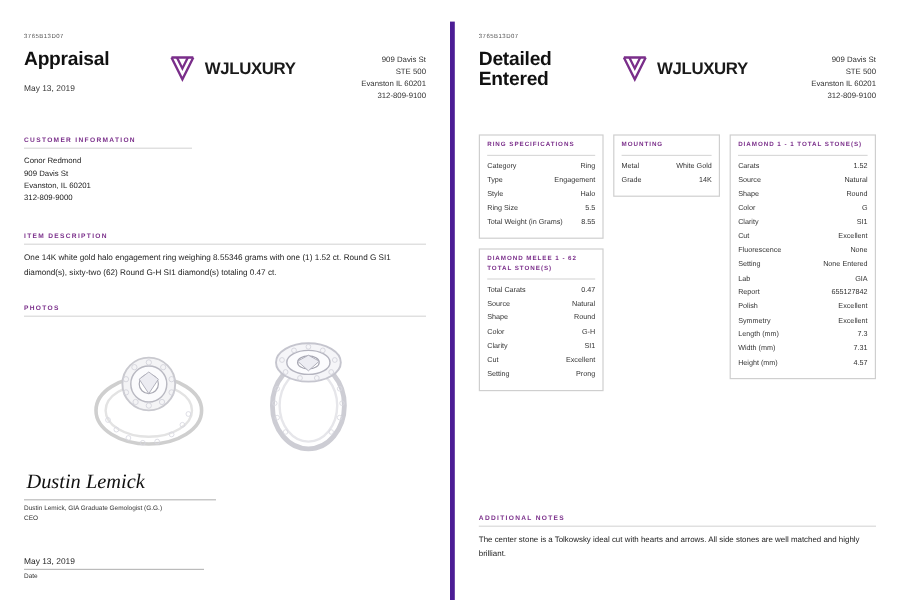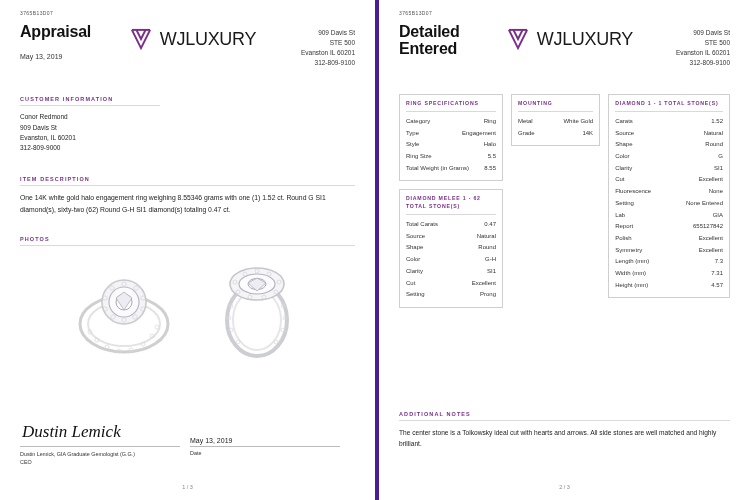--- a/index.html
+++ b/index.html
@@ -4,21 +4,21 @@
 <style>
   * { box-sizing: border-box; }
   html, body { margin: 0; padding: 0; }
   body {
     width: 750px; height: 500px;
     background: #ffffff;
     font-family: "Liberation Sans", sans-serif;
     color: #222;
     overflow: hidden;
   }
-  .sheet-wrap { display: flex; width: 750px; height: 372px; }
+  .sheet-wrap { display: flex; width: 750px; height: 372px; margin-top: 18px; }
   .page {
     width: 375px; height: 500px;
     position: relative;
     background: #fff;
     padding: 10px 20px 0 20px;
   }
   .page.right { border-left: 4px solid #4c1d95; }
   .doc-id {
     font-size: 5px;
     letter-spacing: 0.4px;
@@ -44,22 +44,22 @@
   .brand-block {
     flex: 1;
     display: flex;
     align-items: center;
     justify-content: flex-start;
     padding-top: 2px;
     gap: 6px;
   }
   .brand-mark { width: 26px; height: 26px; display: block; }
   .brand-name {
-    font-size: 18px;
-    font-weight: normal;
+    font-size: 14px;
+    font-weight: bold;
     letter-spacing: -0.3px;
     color: #1a1a1a;
   }
   .addr-block {
     width: 110px;
     text-align: right;
     font-size: 6.5px;
     line-height: 1.55;
     color: #333;
     padding-top: 4px;
@@ -91,20 +91,21 @@
     margin-top: 6px;
     height: 110px;
   }
   .ring-img { display: block; }
   
   .sign-area {
     position: absolute;
     left: 20px; right: 20px; bottom: 34px;
     display: flex;
     gap: 10px;
+    flex-direction: column;
   }
   .sign-col { width: 160px; }
   .date-col { width: 150px; }
   .sig-svg { display: block; height: 26px; }
   .rule { border-bottom: 1px solid #bbb; margin-top: 2px; }
   .sig-name { font-size: 5.4px; color: #333; margin-top: 3px; line-height: 1.5; }
   .date-val { font-size: 7px; color: #222; height: 26px; display: flex; align-items: flex-end; }
   .date-lbl { font-size: 5.4px; color: #333; margin-top: 3px; }
   .page-num {
     position: absolute;

